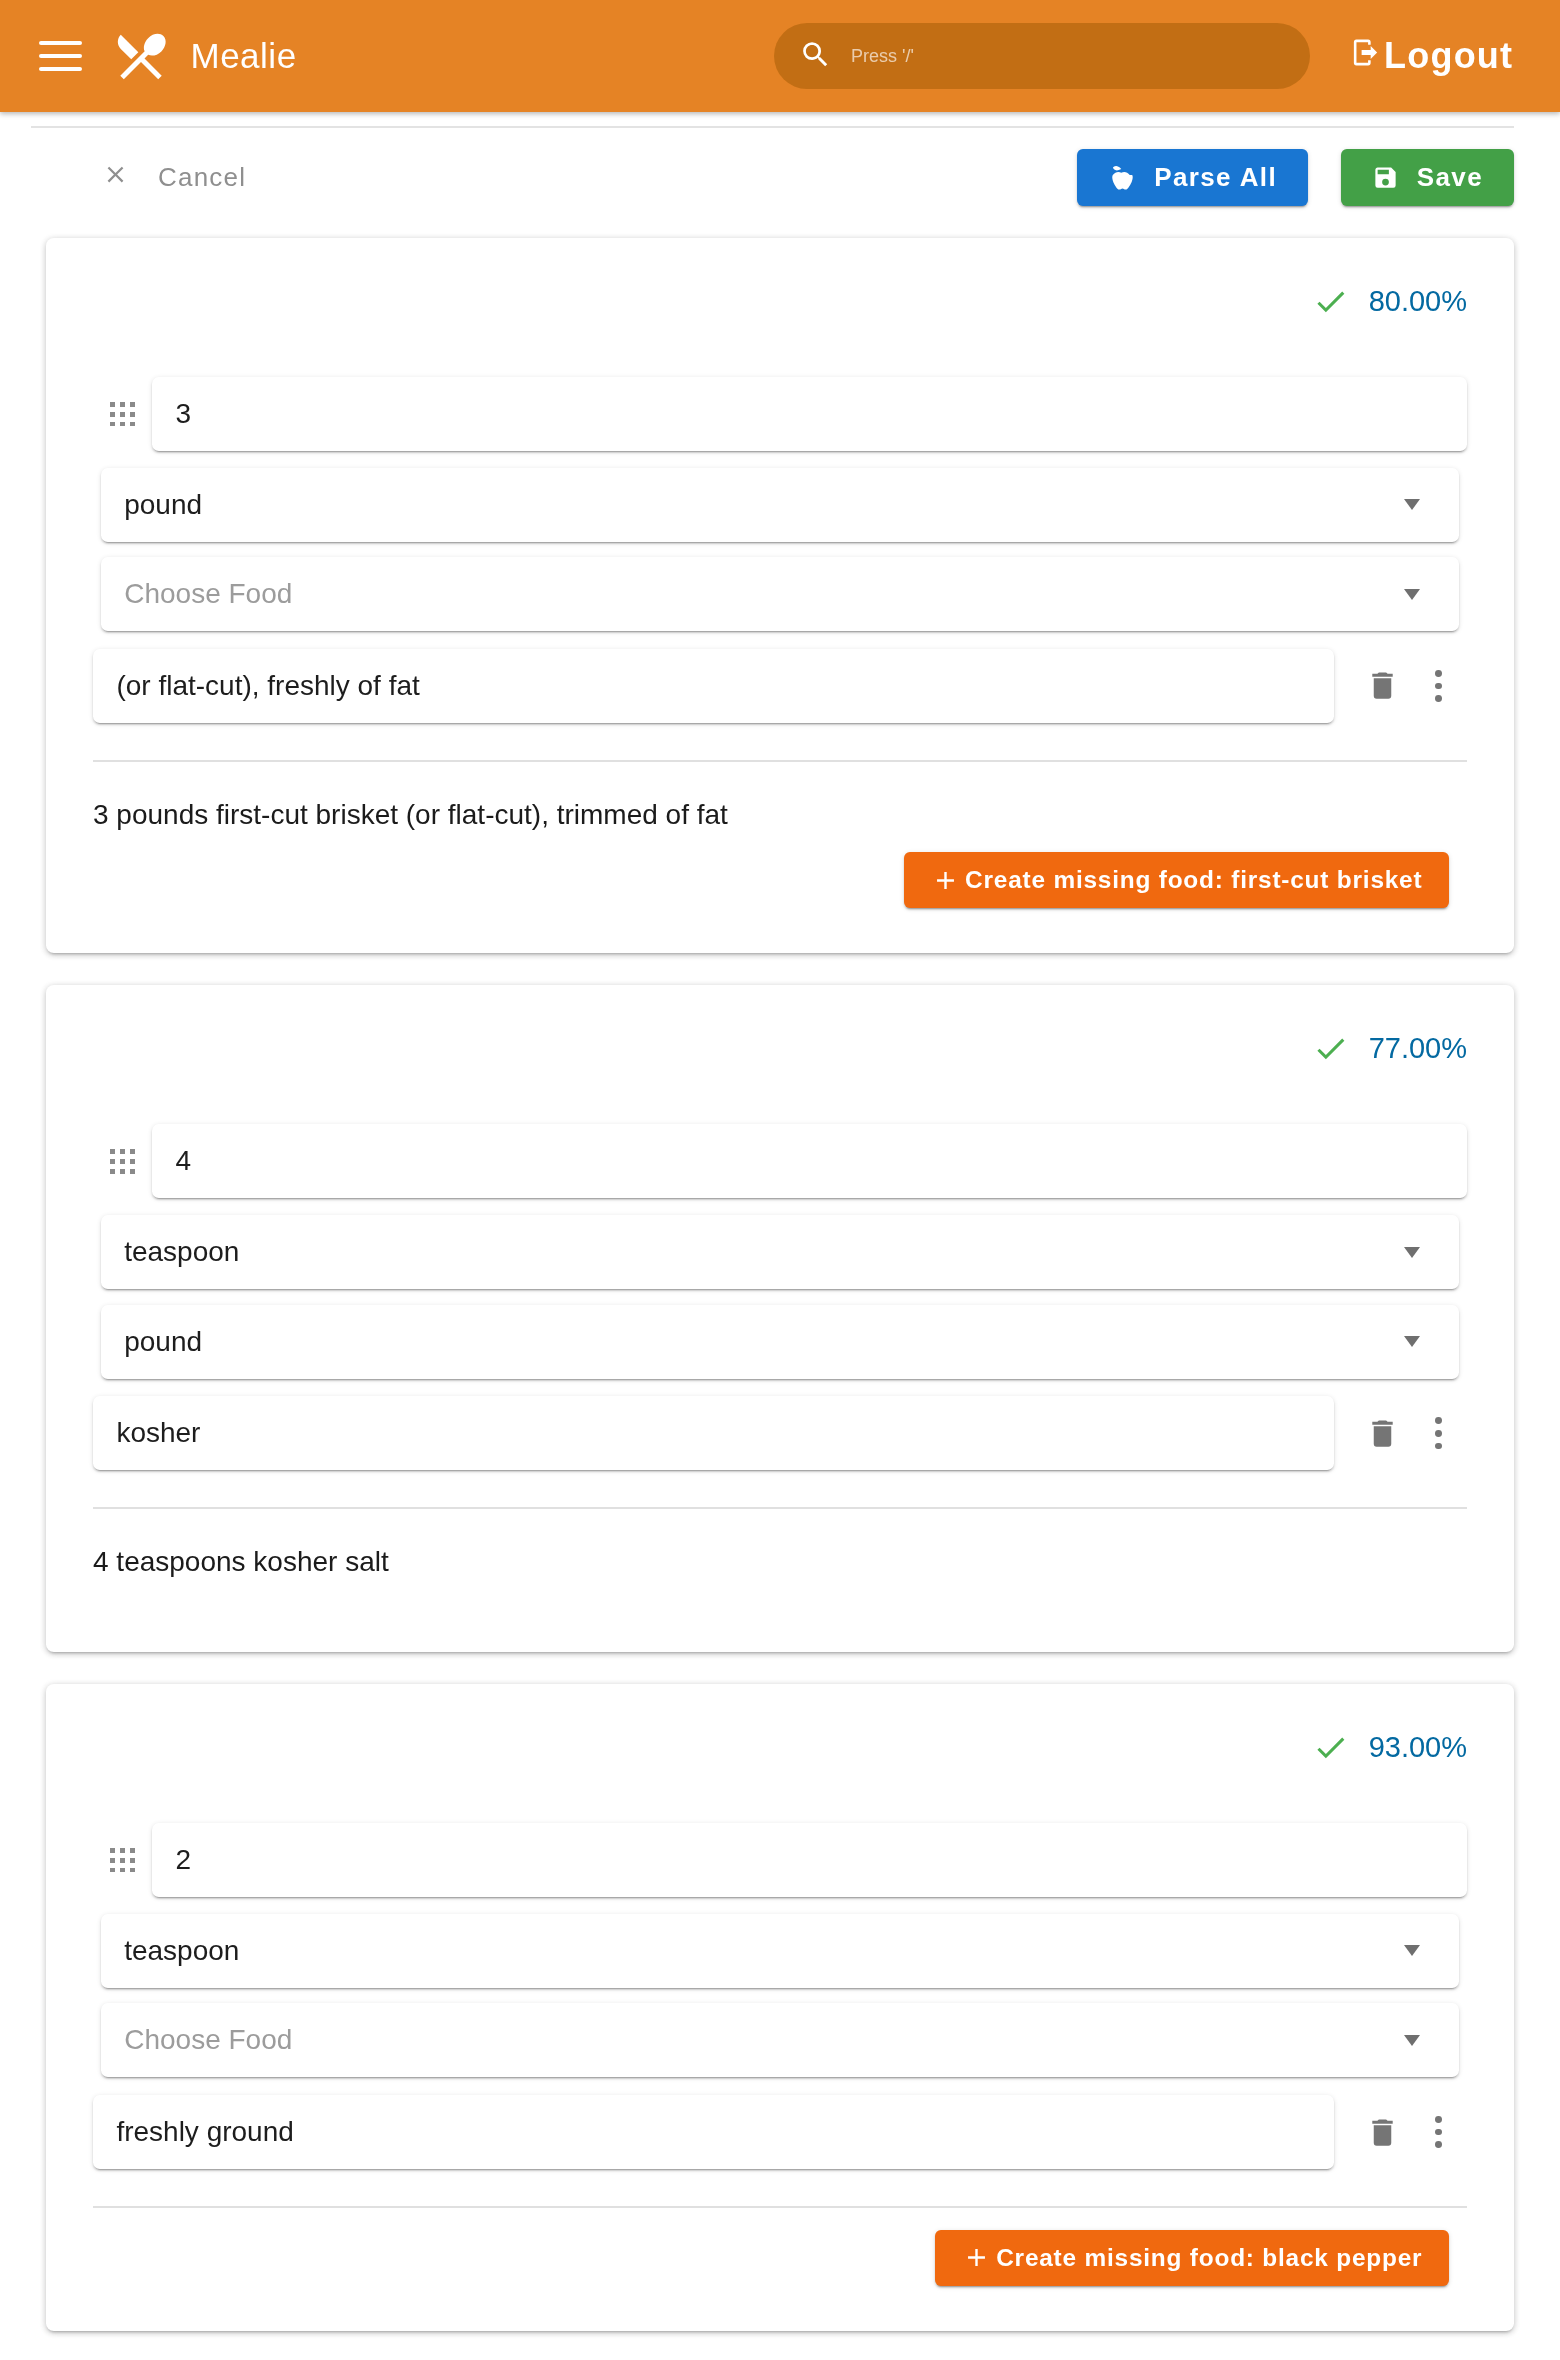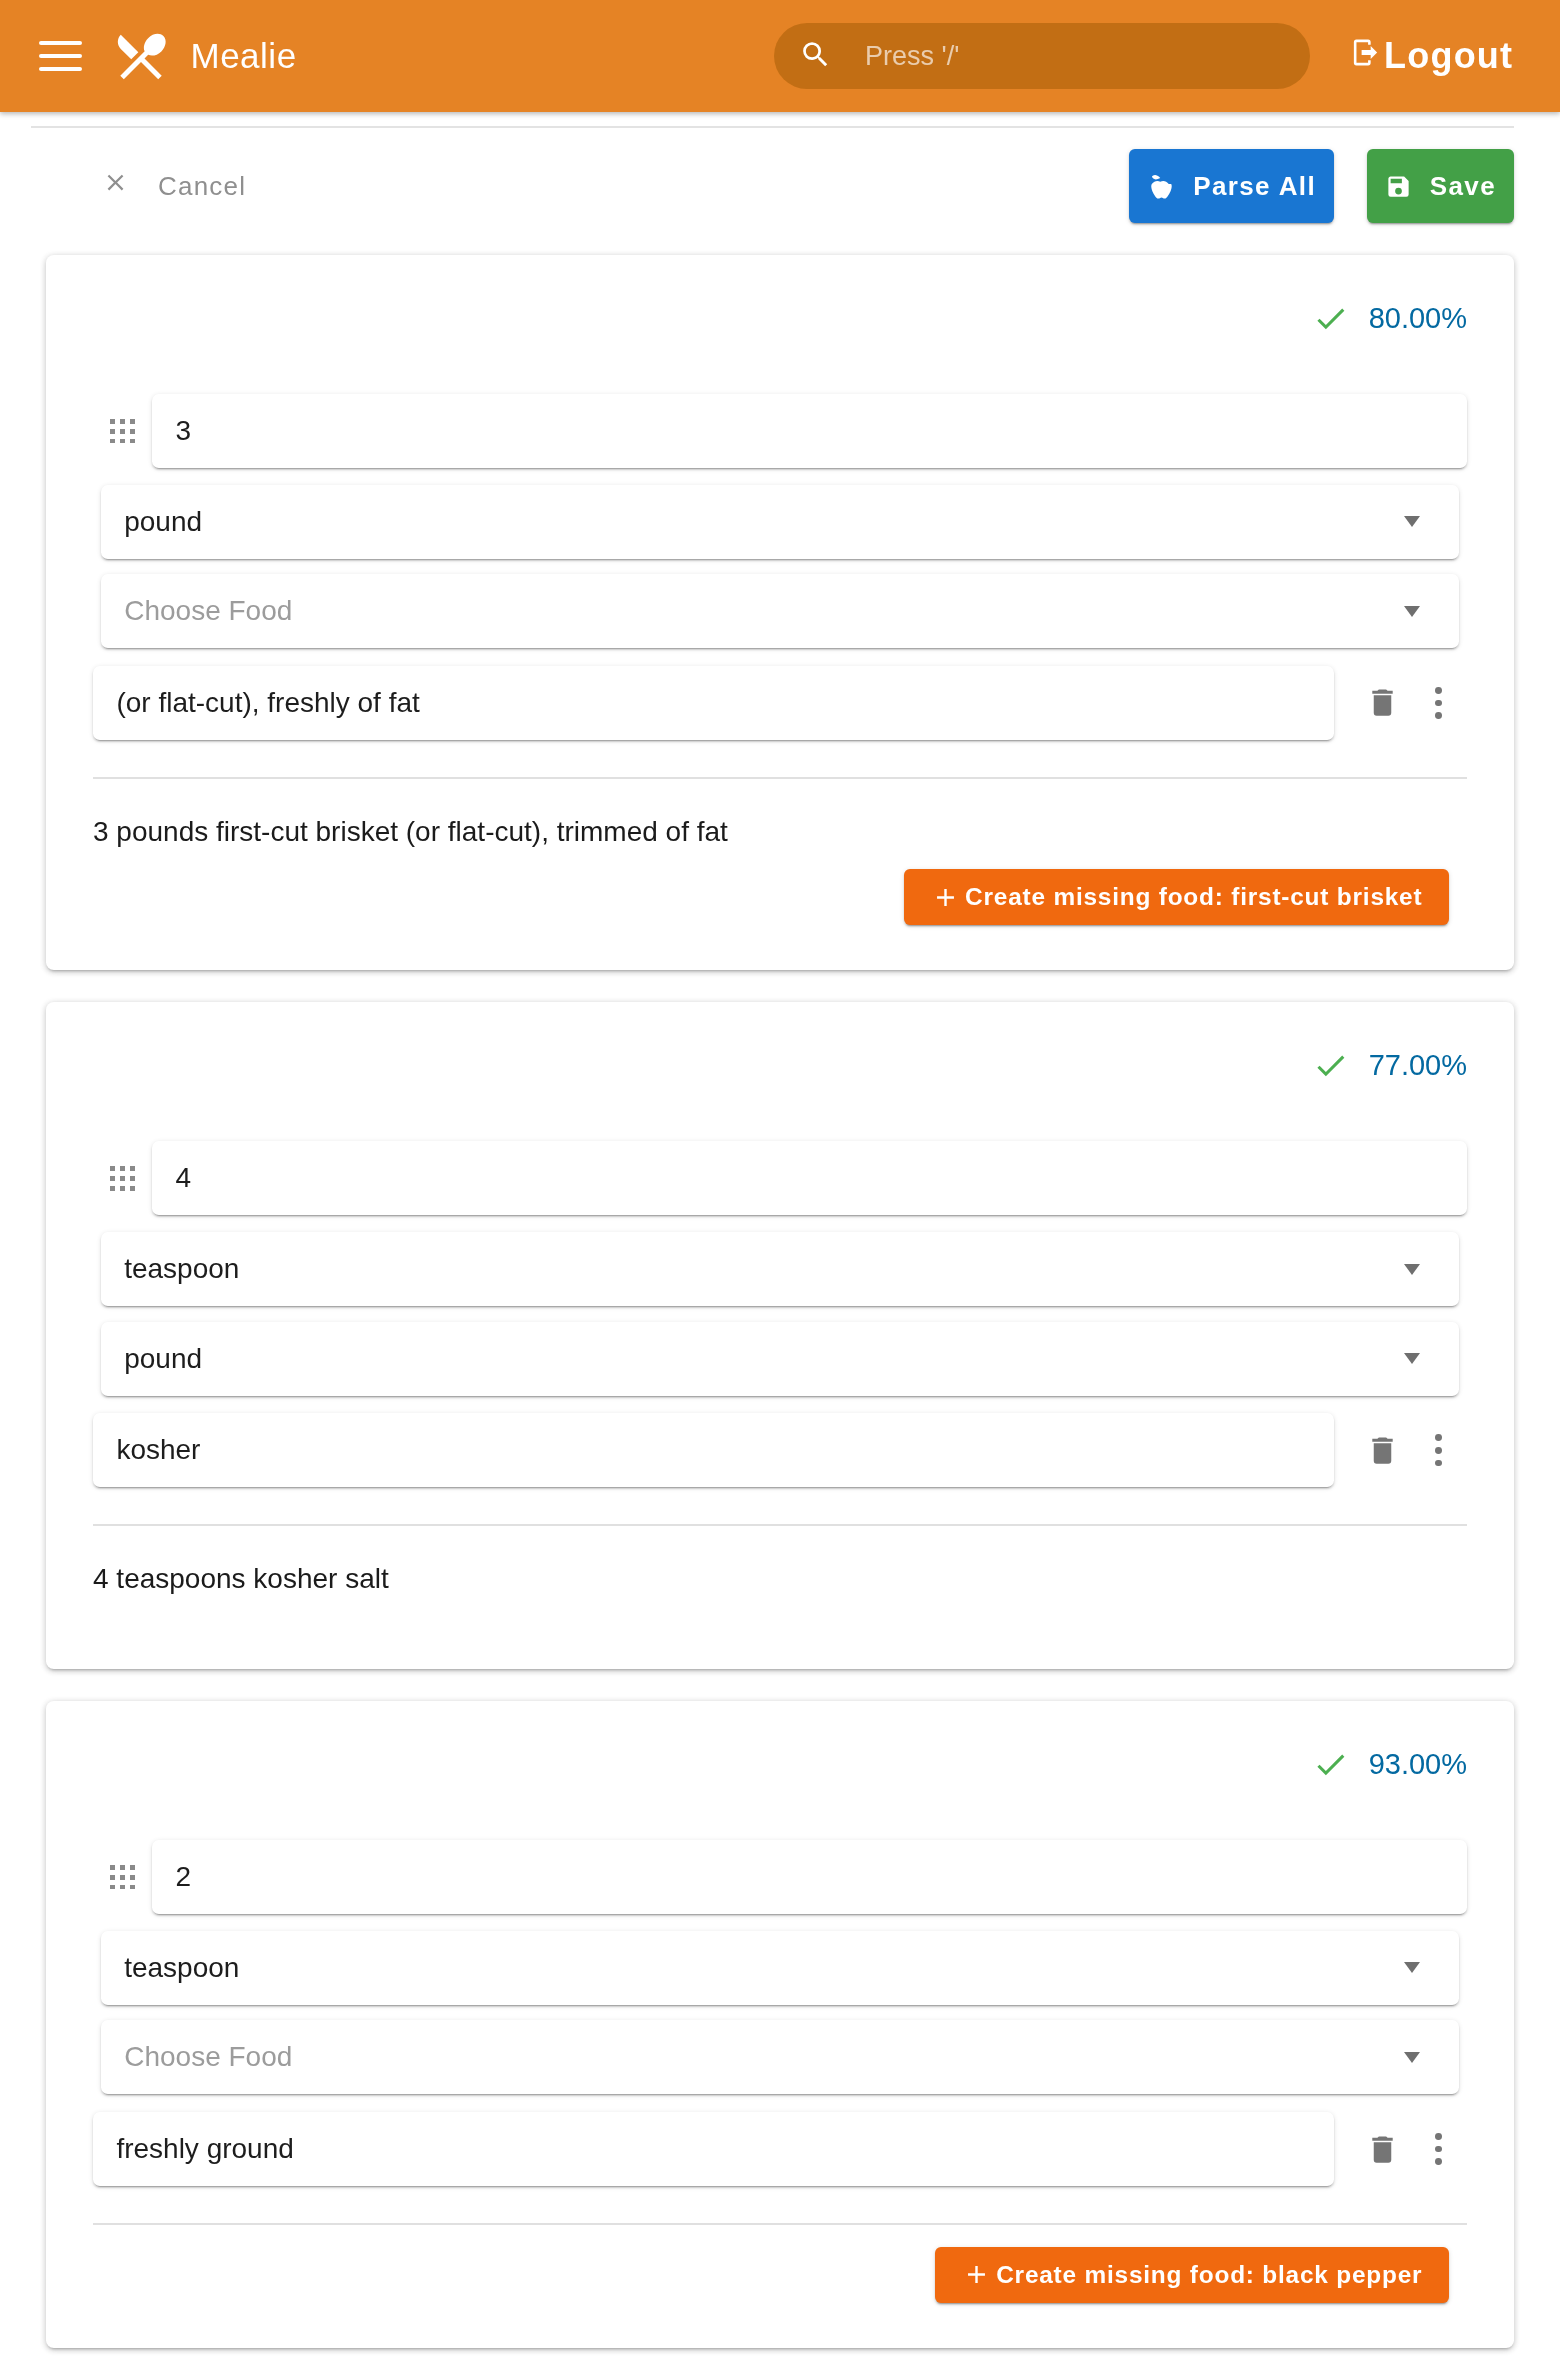--- a/index.html
+++ b/index.html
@@ -9,30 +9,30 @@
   
   .appbar { height:112px; background:#E58325; display:flex; align-items:center;
     padding:14px 39px; box-shadow:0 2px 4.9px rgba(0,0,0,.28); position:relative; z-index:5; }
   .hamburger { width:43px; height:31px; display:flex; flex-direction:column;
     justify-content:space-between; cursor:pointer; }
   .hamburger i { display:block; height:4.9px; background:#fff; border-radius:2px; }
   .logo { margin-left:29px; display:flex; align-items:center; }
   .app-title { color:#fff; font-size:35px; font-weight:500; margin-left:19.5px; letter-spacing:0.5px; }
   .searchbox { margin-left:auto; width:536px; height:66px; border-radius:33px;
     background:#C26E14; display:flex; align-items:center; padding:0 25px; }
-  .searchbox .ph { color:rgba(255,255,255,.65); font-size:27px; margin-left:33px; }
+  .searchbox .ph { color:rgba(255,255,255,.65); font-size:18px; margin-left:19px; }
   .logout { display:flex; align-items:center; margin-left:37px; margin-right:7.8px; cursor:pointer; }
   .logout span { color:#fff; font-size:36px; font-weight:600; letter-spacing:1.2px; margin-left:3px; }
 
   
   .top-divider { border-top:2px solid #e3e3e3; margin:13.7px 46px 0 31px; }
   .toolbar { display:flex; align-items:center; padding:21.5px 46px 0 73px; }
   .cancel { display:flex; align-items:center; color:#8f8f8f; cursor:pointer; }
   .cancel span { font-size:26px; font-weight:500; letter-spacing:1.2px; margin-left:29px; }
-  .btn { height:74px; border-radius:5.9px; display:flex; align-items:center; padding:0 18px;
+  .btn { height:57px; border-radius:5.9px; display:flex; align-items:center; padding:0 31px;
     color:#fff; font-size:26px; font-weight:600; letter-spacing:1.4px; cursor:pointer;
     box-shadow:0 2.9px 1px -2px rgba(0,0,0,.2),0 2px 2px 0 rgba(0,0,0,.14),0 1px 4.9px 0 rgba(0,0,0,.12); }
   .btn svg { margin-right:17.6px; }
   .btn-parse { background:#1976D2; margin-left:auto; margin-right:33px; }
   .btn-save  { background:#43A047; }
 
   
   .cards { padding:0 46px; }
   .card { background:#fff; border-radius:7.8px; margin-top:32px; padding:45px 47px;
     box-shadow:0 2.9px 2.9px -2px rgba(0,0,0,.22),0 2px 5.9px 0 rgba(0,0,0,.14),0 1px 7.8px 0 rgba(0,0,0,.12); }

